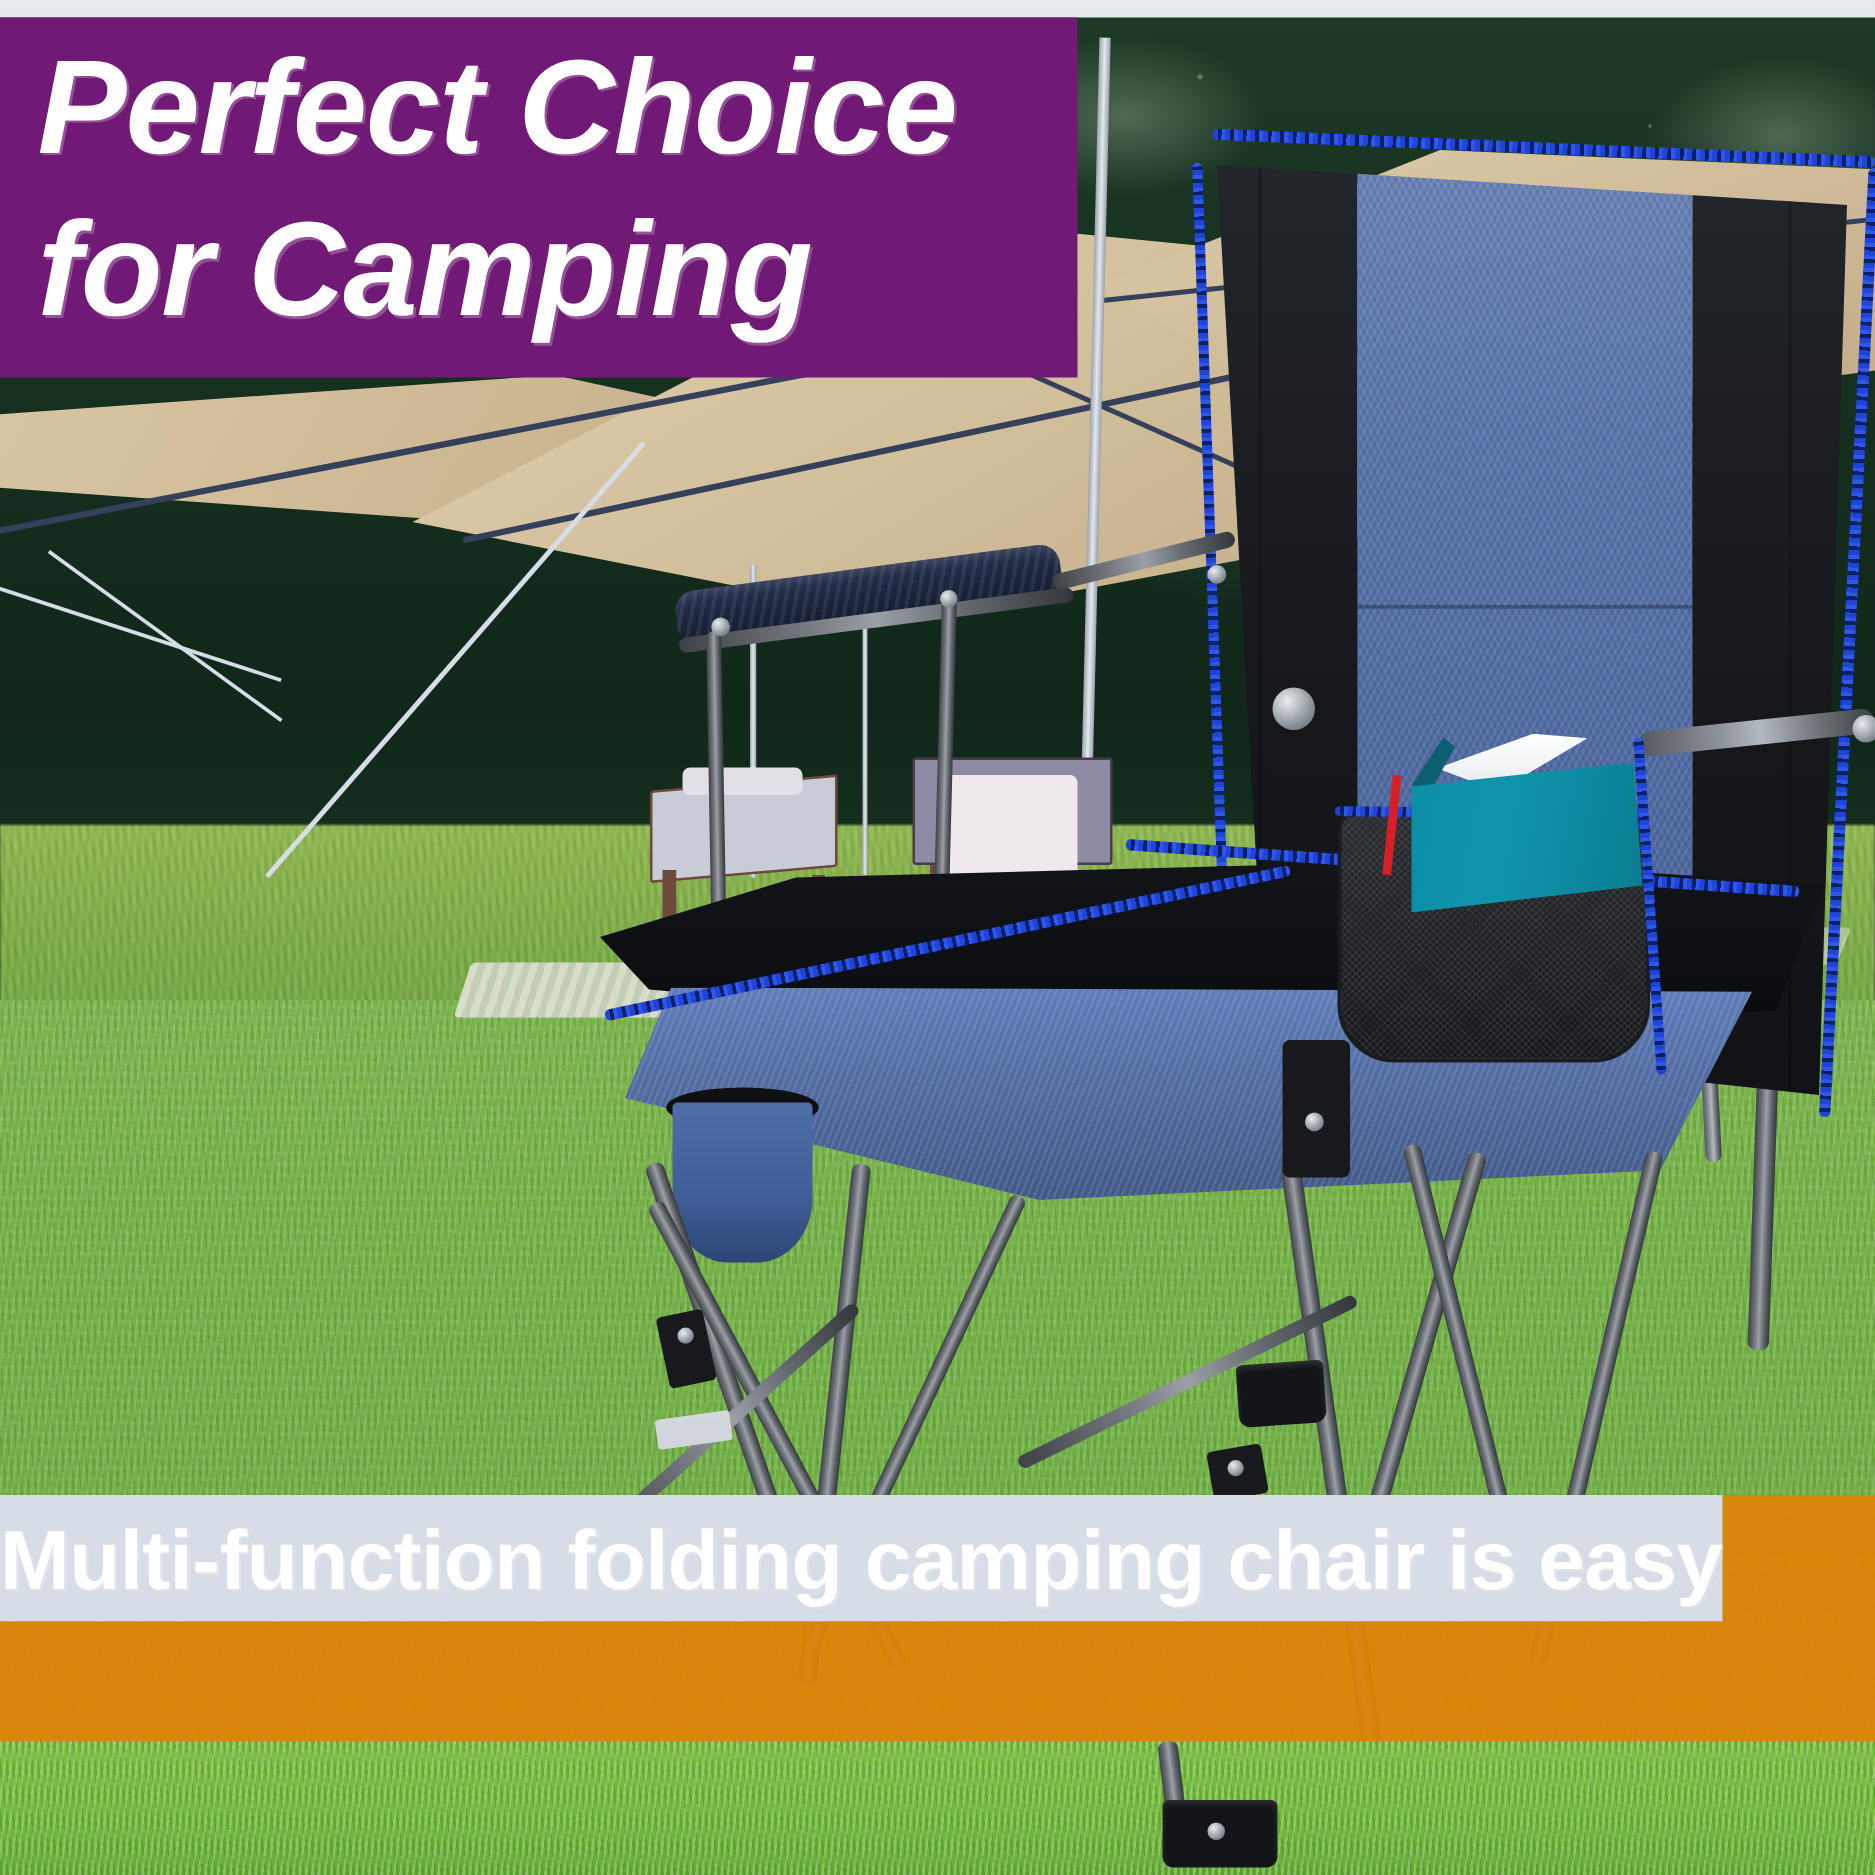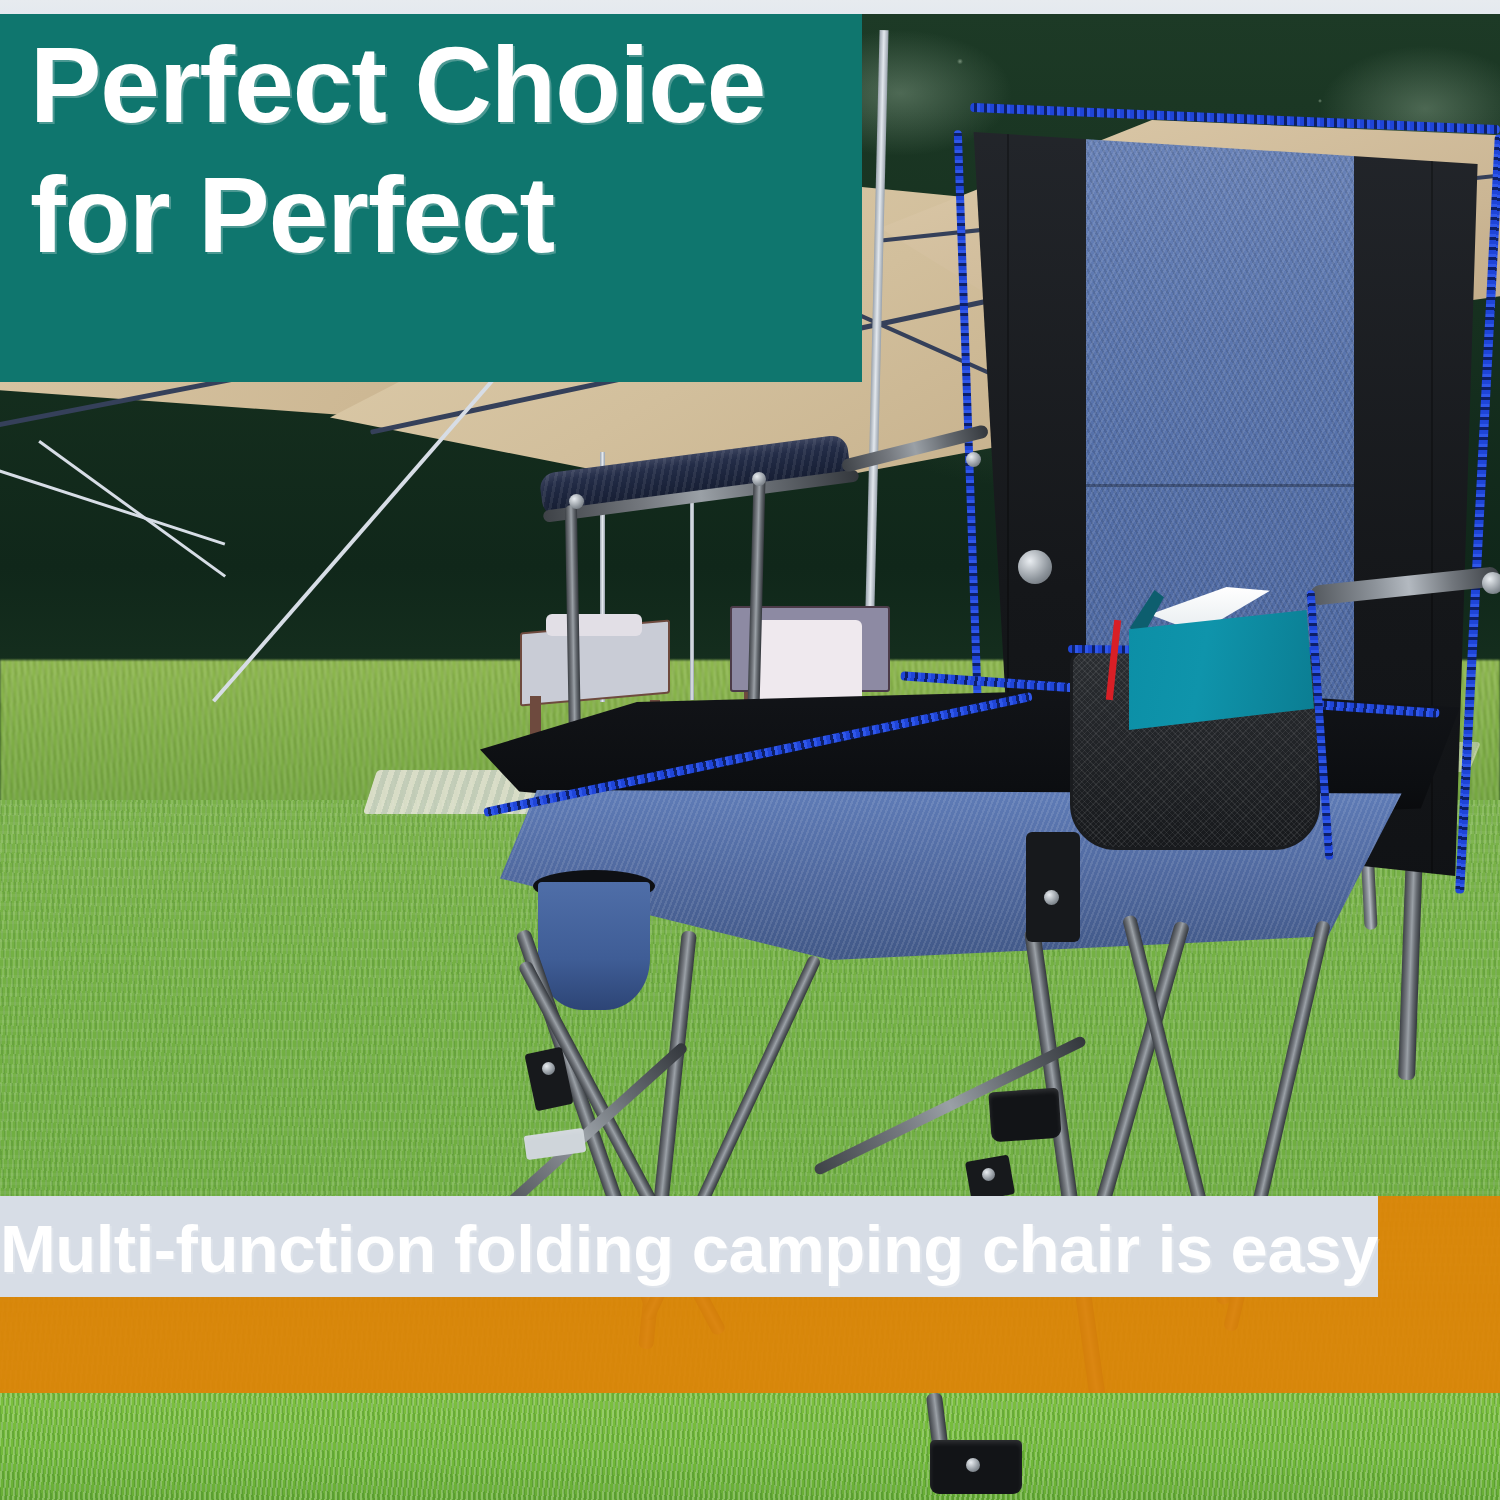--- a/index.html
+++ b/index.html
@@ -219,23 +219,24 @@
   
   .cupholder{
     position:absolute;
     background:linear-gradient(180deg,#4f6ea8 0%, #3f5d96 60%, #2d4576 100%);
     border-radius:4px 4px 40% 40%;
   }
   .cupholder-rim{ position:absolute; background:#0e1014; border-radius:50%; }
 
   
   #banner-top{
-    position:absolute; left:0; top:14px; width:862px; height:368px;
-    background:#0f766e;
+    position:absolute; left:0; top:14px; width:862px; height:288px;
+    background:#701a75;
     padding:6px 0 0 30px;
+    font-style:italic;
   }
   #banner-top .line1, #banner-top .line2{
     color:#ffffff;
     font-weight:bold;
     font-size:107px;
     line-height:130px;
     letter-spacing:-1px;
     white-space:nowrap;
     font-family:"Liberation Sans", sans-serif;
     text-shadow:2px 2px 0 rgba(255,255,255,.25);
@@ -386,21 +387,21 @@
     <div class="hinge" style="left:498px; top:1068px; width:44px; height:40px; transform:rotate(-10deg);"></div>
     <div class="rivet" style="left:512px; top:1078px; width:13px; height:13px;"></div>
 
     <div class="foot" style="left:520px; top:1000px; width:70px; height:50px; transform:rotate(-4deg);"></div>
     <div class="foot" style="left:55px; top:1042px; width:60px; height:24px; border-radius:3px; background:#cfd5da; transform:rotate(-8deg);"></div>
     <div class="foot" style="left:460px; top:1378px; width:88px; height:52px;"></div>
   </div>
 
   <div id="banner-top">
     <div class="line1">Perfect Choice</div>
-    <div class="line2">for Perfect</div>
+    <div class="line2">for Camping</div>
   </div>
 
   <div id="banner-bottom">
     <div class="line l1">Multi-function folding camping chair is easy</div>
   </div>
 
   <div class="lawn-bright"></div>
   <div class="tube" style="left:930px; top:1393px; width:16px; height:70px; transform:rotate(-7deg);"></div>
   <div class="foot" style="left:930px; top:1440px; width:92px; height:54px;"></div>
   <div class="rivet" style="left:966px; top:1458px; width:14px; height:14px;"></div>

